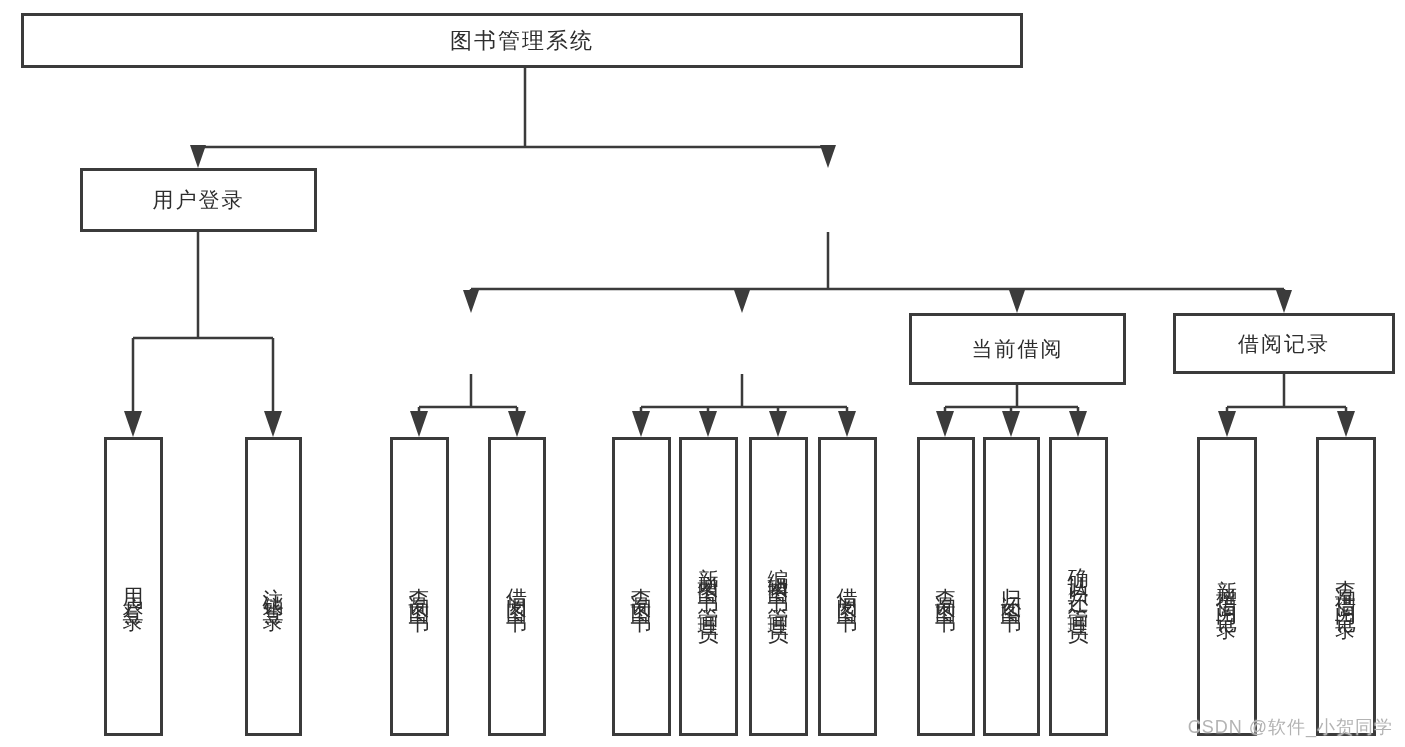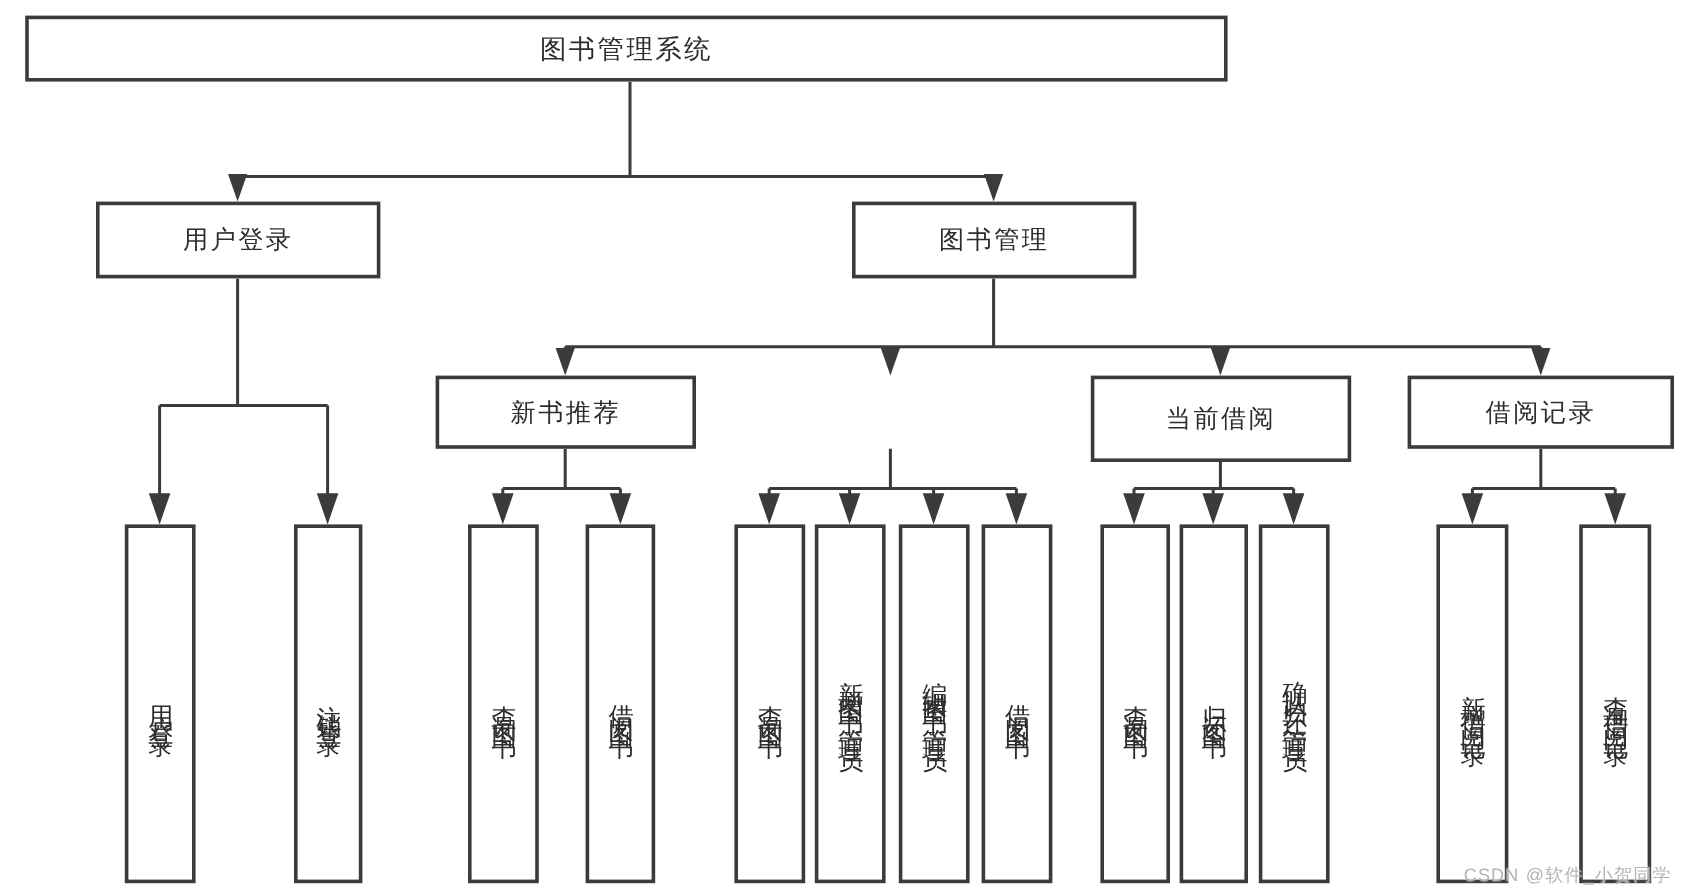--- a/index.html
+++ b/index.html
@@ -31,21 +31,21 @@
     writing-mode:vertical-rl;
     text-orientation:mixed;
     font-size:21px;
     letter-spacing:8px;
     color:#2d2d2d;
     line-height:1;
   }
   #watermark{
     position:absolute;
     right:12px;bottom:8px;
-    font-size:15px;
+    font-size:18px;
     color:#b3b3b3;
     letter-spacing:1px;
     text-shadow:0 0 2px #ffffff;
     white-space:nowrap;
     z-index:5;
   }
 </style>
 </head>
 <body>
 
@@ -98,27 +98,21 @@
     </g>
   </svg>
 
   <div class="node root" style="left:21px;top:13px;width:1002px;height:55px">
     <span class="hlbl">图书管理系统</span>
   </div>
 
   <div class="node" style="left:80px;top:168px;width:237px;height:64px">
     <span class="hlbl">用户登录</span>
   </div>
-  <div class="node" style="left:710px;top:168px;width:237px;height:64px">
-    <span class="hlbl">图书管理</span>
-  </div>
 
-  <div class="node" style="left:363px;top:313px;width:217px;height:61px">
-    <span class="hlbl">新书推荐</span>
-  </div>
   <div class="node" style="left:909px;top:313px;width:217px;height:72px">
     <span class="hlbl">当前借阅</span>
   </div>
   <div class="node" style="left:1173px;top:313px;width:222px;height:61px">
     <span class="hlbl">借阅记录</span>
   </div>
 
   <div class="node" style="left:104px;top:437px;width:59px;height:299px">
     <span class="vlbl">用户登录</span>
   </div>

